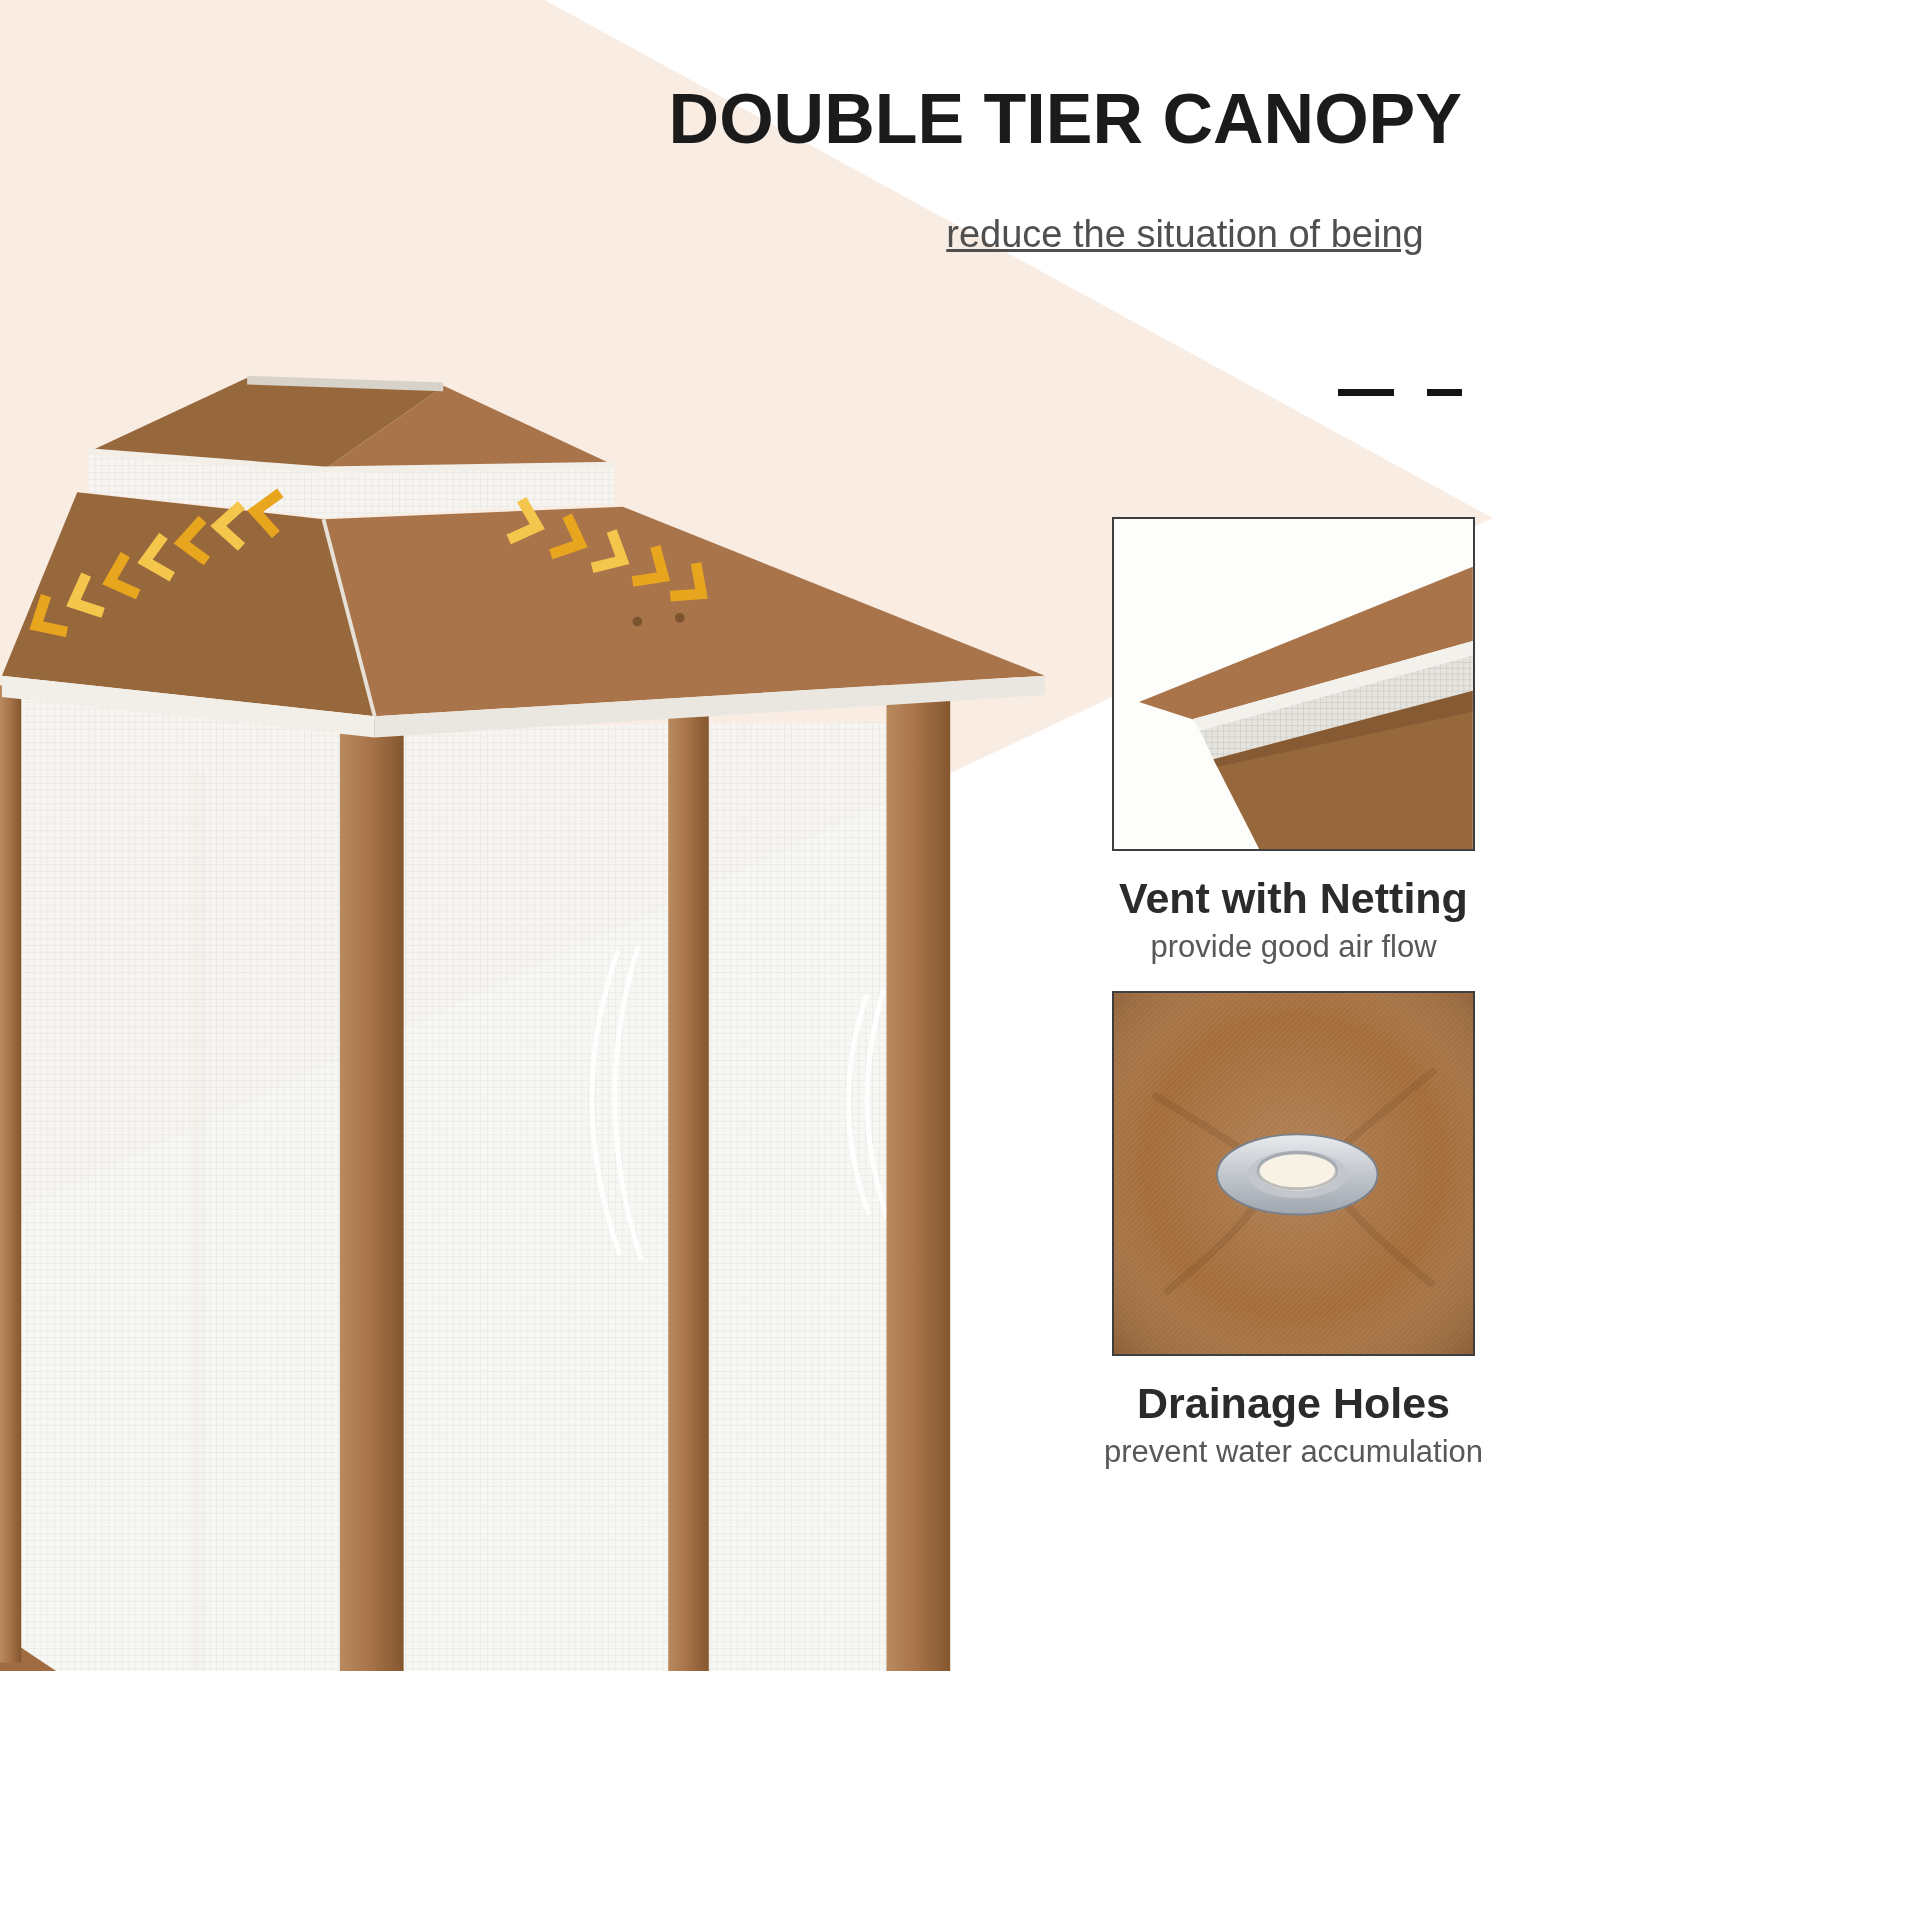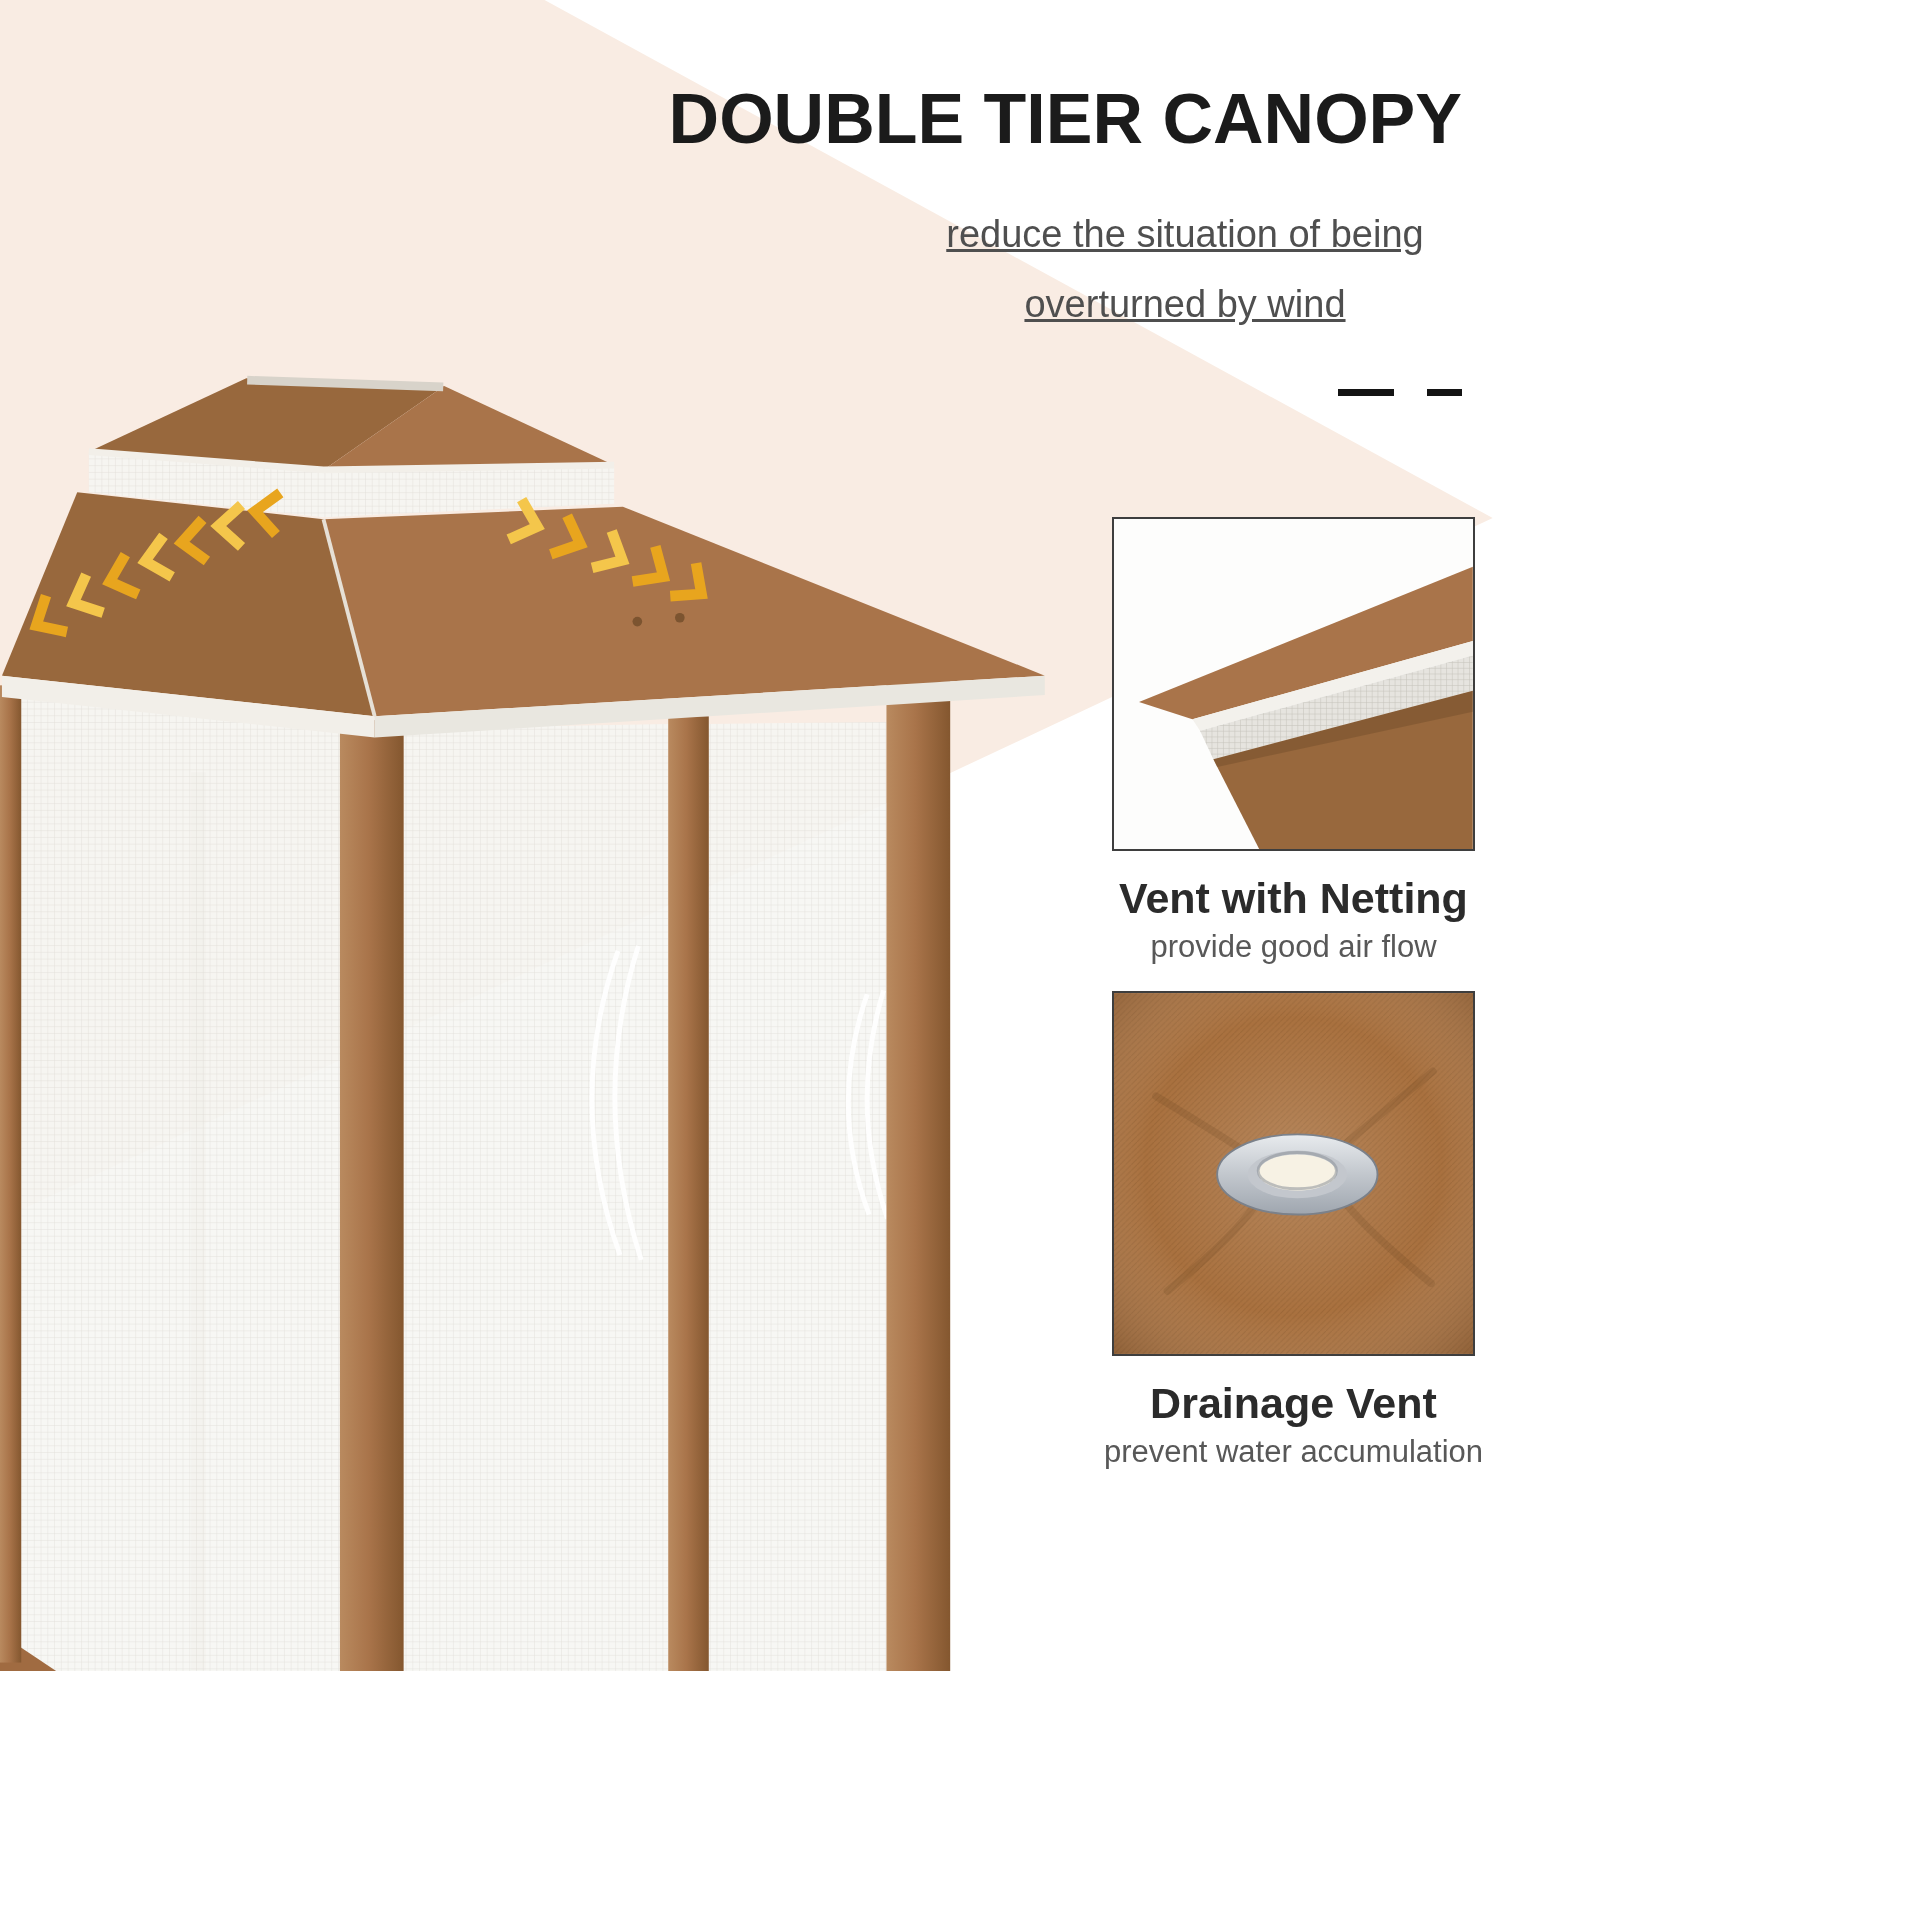--- a/index.html
+++ b/index.html
@@ -79,21 +79,20 @@
 <body>
 
 <div class="page">
 
   <div class="bg-blush"></div>
 
   <h1 class="title">DOUBLE TIER CANOPY</h1>
 
   <div class="subtitle-wrap">
     <p>reduce the situation of being</p>
-    <p>overturned by wind</p>
   </div>
 
   <div class="dashes">
     <span class="dash dash-a"></span>
     <span class="dash dash-b"></span>
   </div>
 
   <svg class="gazebo" viewBox="0 0 1110 1630" preserveAspectRatio="xMinYMin meet" aria-hidden="true">
     <defs>
       <pattern id="mesh" width="7" height="7" patternUnits="userSpaceOnUse">
@@ -219,18 +218,18 @@
           <path d="M332,304 Q262,247 237,213"></path>
         </g>
         <g>
           <ellipse cx="192" cy="190" rx="84" ry="42" fill="url(#metal)" stroke="#7b818a" stroke-width="2"></ellipse>
           <ellipse cx="192" cy="190" rx="52" ry="25" fill="#c3c7cd"></ellipse>
           <ellipse cx="192" cy="188" rx="41" ry="19" fill="#f7f2e4"></ellipse>
           <ellipse cx="192" cy="186" rx="41" ry="19" fill="none" stroke="#8d9299" stroke-width="3" opacity="0.55"></ellipse>
         </g>
       </svg>
     </div>
-    <h2 class="feature-title">Drainage Vent</h2>
+    <h2 class="feature-title">Drainage Holes</h2>
     <p class="feature-desc">prevent water accumulation</p>
   </section>
 
 </div>
 
 
 </body></html>

